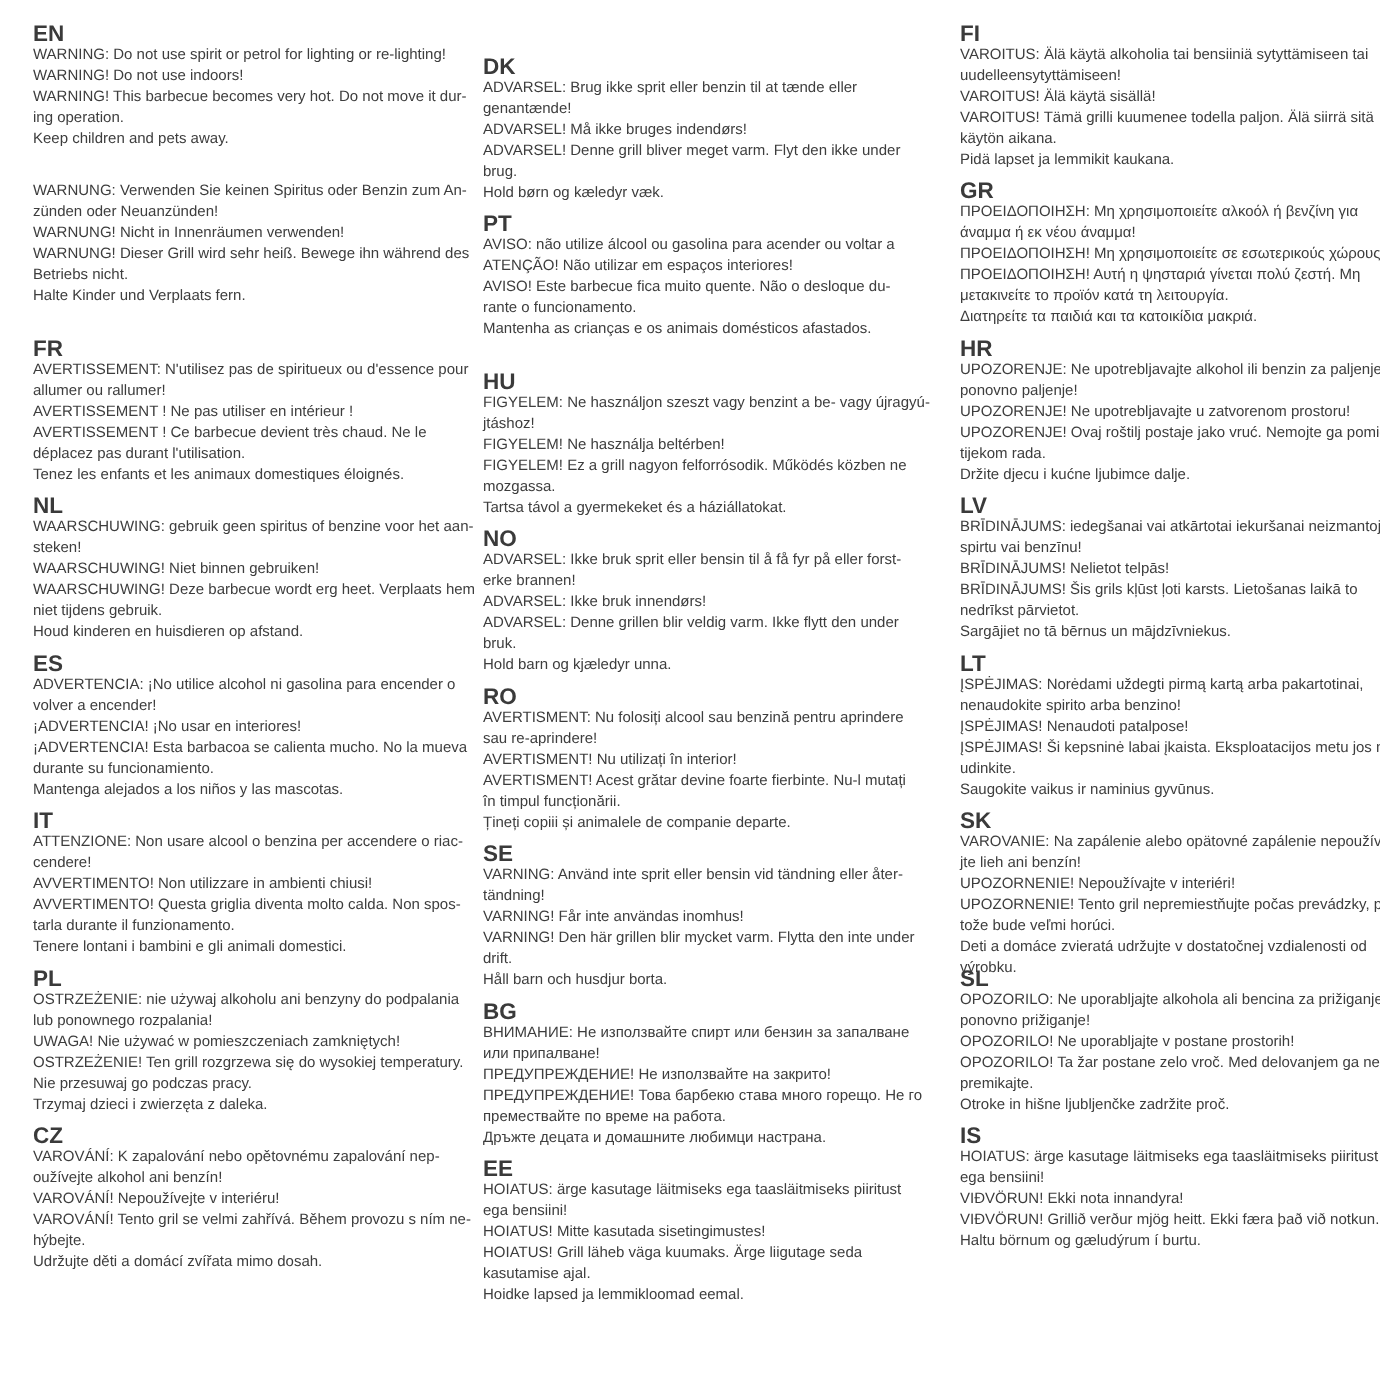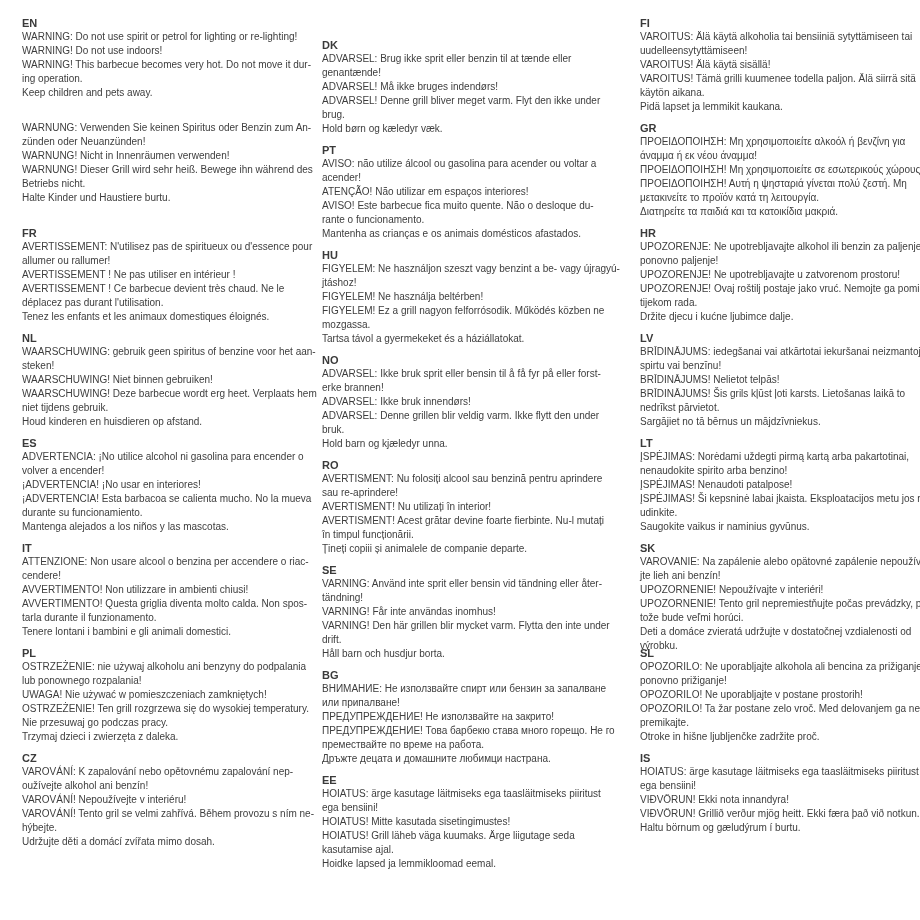--- a/index.html
+++ b/index.html
@@ -25,21 +25,21 @@
     top: 16px;
   }
   .col-0 { left: 22px;  width: 288px; }
   .col-1 { left: 322px; width: 292px; margin-top: 22px; }
   .col-2 { left: 640px; width: 272px; }
   .section {
     height: 105px;
   }
   .lang-code {
     font-weight: bold;
-    font-size: 11px;
+    font-size: 15px;
     line-height: 14px;
     color: #3a3a3a;
   }
   .line {
     font-size: 10px;
     line-height: 14px;
     white-space: nowrap;
     color: #3d3d3d;
   }
 </style>
@@ -55,21 +55,21 @@
         <div class="line">WARNING! This barbecue becomes very hot. Do not move it dur-</div>
         <div class="line">ing operation.</div>
         <div class="line">Keep children and pets away.</div>
       </div>
       <div class="section">
         <div class="line">WARNUNG: Verwenden Sie keinen Spiritus oder Benzin zum An-</div>
         <div class="line">zünden oder Neuanzünden!</div>
         <div class="line">WARNUNG! Nicht in Innenräumen verwenden!</div>
         <div class="line">WARNUNG! Dieser Grill wird sehr heiß. Bewege ihn während des</div>
         <div class="line">Betriebs nicht.</div>
-        <div class="line">Halte Kinder und Haustiere burtu.</div>
+        <div class="line">Halte Kinder und Verplaats fern.</div>
       </div>
       <div class="section">
         <div class="lang-code">FR</div>
         <div class="line">AVERTISSEMENT: N'utilisez pas de spiritueux ou d'essence pour</div>
         <div class="line">allumer ou rallumer!</div>
         <div class="line">AVERTISSEMENT ! Ne pas utiliser en intérieur !</div>
         <div class="line">AVERTISSEMENT ! Ce barbecue devient très chaud. Ne le</div>
         <div class="line">déplacez pas durant l'utilisation.</div>
         <div class="line">Tenez les enfants et les animaux domestiques éloignés.</div>
       </div>
@@ -125,21 +125,20 @@
         <div class="line">ADVARSEL: Brug ikke sprit eller benzin til at tænde eller</div>
         <div class="line">genantænde!</div>
         <div class="line">ADVARSEL! Må ikke bruges indendørs!</div>
         <div class="line">ADVARSEL! Denne grill bliver meget varm. Flyt den ikke under</div>
         <div class="line">brug.</div>
         <div class="line">Hold børn og kæledyr væk.</div>
       </div>
       <div class="section">
         <div class="lang-code">PT</div>
         <div class="line">AVISO: não utilize álcool ou gasolina para acender ou voltar a</div>
-        <div class="line">acender!</div>
         <div class="line">ATENÇÃO! Não utilizar em espaços interiores!</div>
         <div class="line">AVISO! Este barbecue fica muito quente. Não o desloque du-</div>
         <div class="line">rante o funcionamento.</div>
         <div class="line">Mantenha as crianças e os animais domésticos afastados.</div>
       </div>
       <div class="section">
         <div class="lang-code">HU</div>
         <div class="line">FIGYELEM: Ne használjon szeszt vagy benzint a be- vagy újragyú-</div>
         <div class="line">jtáshoz!</div>
         <div class="line">FIGYELEM! Ne használja beltérben!</div>

